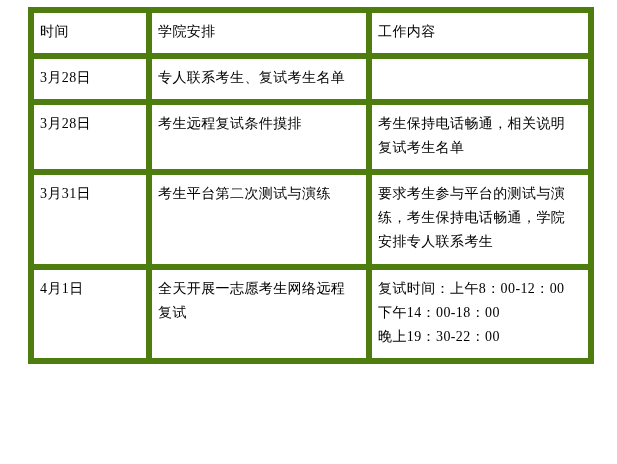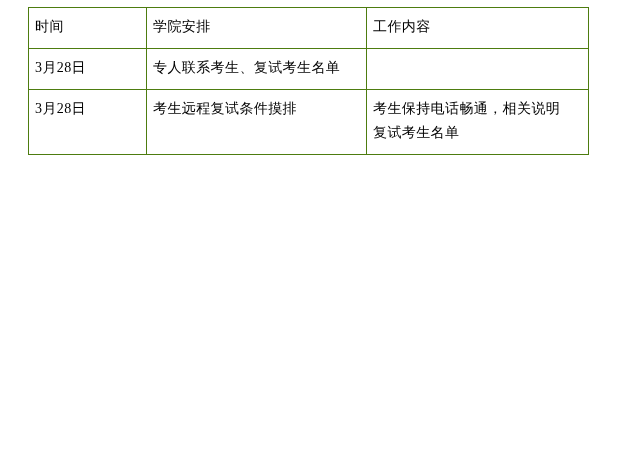--- a/index.html
+++ b/index.html
@@ -22,21 +22,21 @@
   }
   table.schedule {
     border-collapse: collapse;
     table-layout: fixed;
     margin-left: 28px;
     margin-top: 7px;
     width: 560px;
   }
   table.schedule td,
   table.schedule th {
-    border: 1px solid #4d7c0f;
+    border: 6px solid #4d7c0f;
     vertical-align: top;
     padding: 7px 6px 9px 6px;
     font-size: 14px;
     line-height: 1.72;
     font-weight: normal;
     text-align: left;
     letter-spacing: 0.4px;
   }
   table.schedule col.c1 { width: 118px; }
   table.schedule col.c2 { width: 220px; }
@@ -85,15 +85,42 @@
           <span class="cell-line">3月28日</span>
         </td>
         <td>
           <span class="cell-line">考生远程复试条件摸排</span>
         </td>
         <td>
           <span class="cell-line">考生保持电话畅通，相关说明</span>
           <span class="cell-line">复试考生名单</span>
         </td>
       </tr>
+      <tr>
+        <td>
+          <span class="cell-line">3月31日</span>
+        </td>
+        <td>
+          <span class="cell-line">考生平台第二次测试与演练</span>
+        </td>
+        <td>
+          <span class="cell-line">要求考生参与平台的测试与演</span>
+          <span class="cell-line">练，考生保持电话畅通，学院</span>
+          <span class="cell-line">安排专人联系考生</span>
+        </td>
+      </tr>
+      <tr>
+        <td>
+          <span class="cell-line">4月1日</span>
+        </td>
+        <td>
+          <span class="cell-line">全天开展一志愿考生网络远程</span>
+          <span class="cell-line">复试</span>
+        </td>
+        <td>
+          <span class="cell-line">复试时间：上午8：00-12：00</span>
+          <span class="cell-line">下午14：00-18：00</span>
+          <span class="cell-line">晚上19：30-22：00</span>
+        </td>
+      </tr>
     </tbody>
   </table>
 </div>
 
 </body></html>

